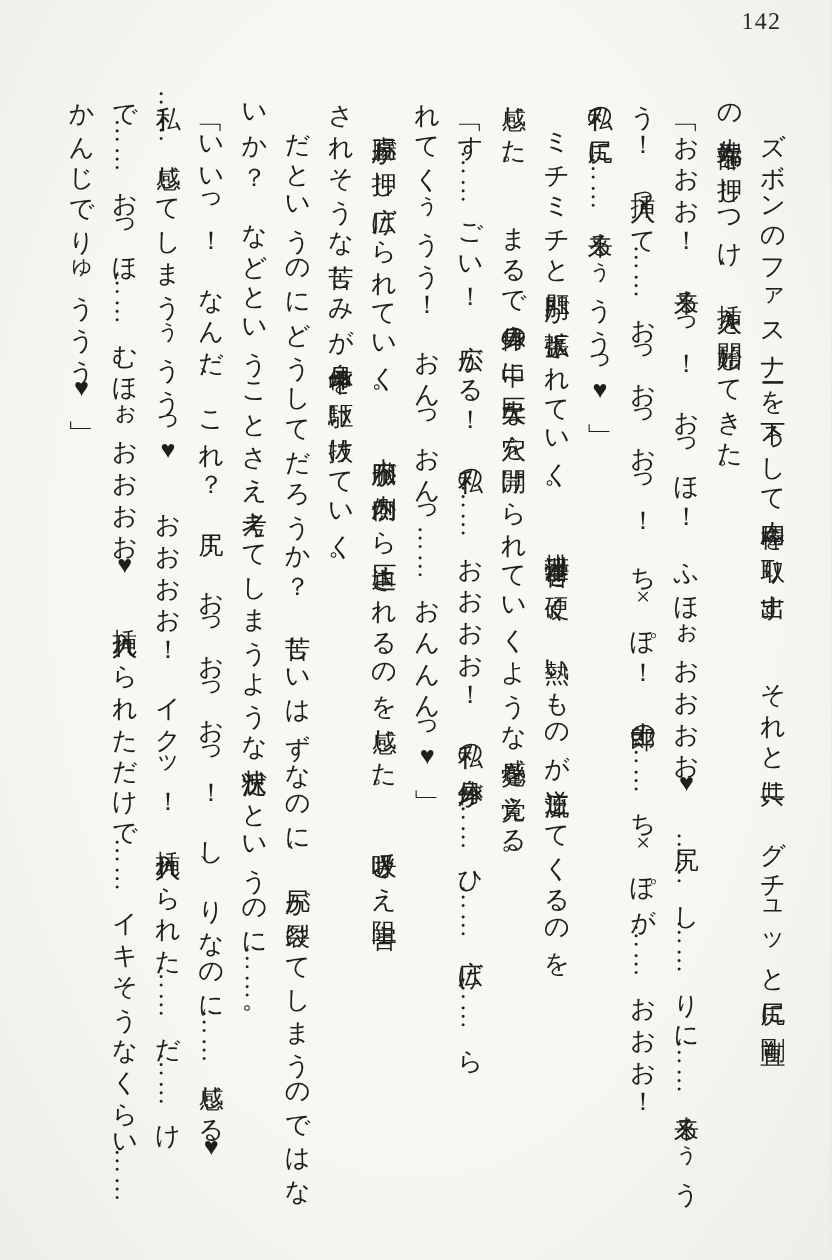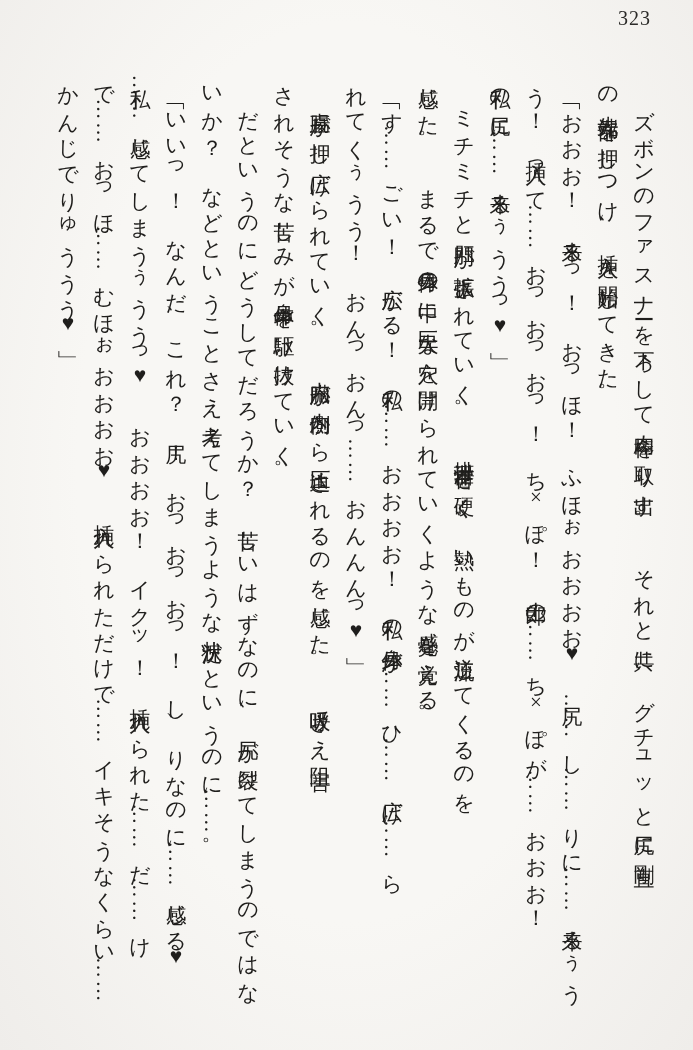--- a/index.html
+++ b/index.html
@@ -44,21 +44,21 @@
   }
   .line.indent {
     text-indent: 24px;
   }
 </style>
 </head>
 <body>
 
 <div class="page">
 
-  <div class="page-number">323</div>
+  <div class="page-number">142</div>
 
   <div class="text-block">
     <div class="line indent">ズボンのファスナーを下ろして肉棒を取り出す。　それと共に、グチュッと尻に剛直</div>
     <div class="line">の先端部を押しつけ、挿入を開始してきた。</div>
     <div class="line indent">「おおお！　来るっ！　おっほ！　ふほぉおおおお♥　尻……し……りに……来るぅう</div>
     <div class="line">う！　挿入って……おっおっおっ！　ち×ぽ！　士郎の……ち×ぽが……おおお！</div>
     <div class="line">私の尻に……来るぅううっ♥」</div>
     <div class="line indent">ミチミチと肛門が拡張されていく。　排泄器官を硬く、熱いものが逆流してくるのを</div>
     <div class="line">感じた。　まるで身体の中に巨大な穴を開けられていくような感覚を覚える。</div>
     <div class="line indent">「す……ごい！　広がる！　私の……おおおお！　私の身体が……ひ……広げ……ら</div>

